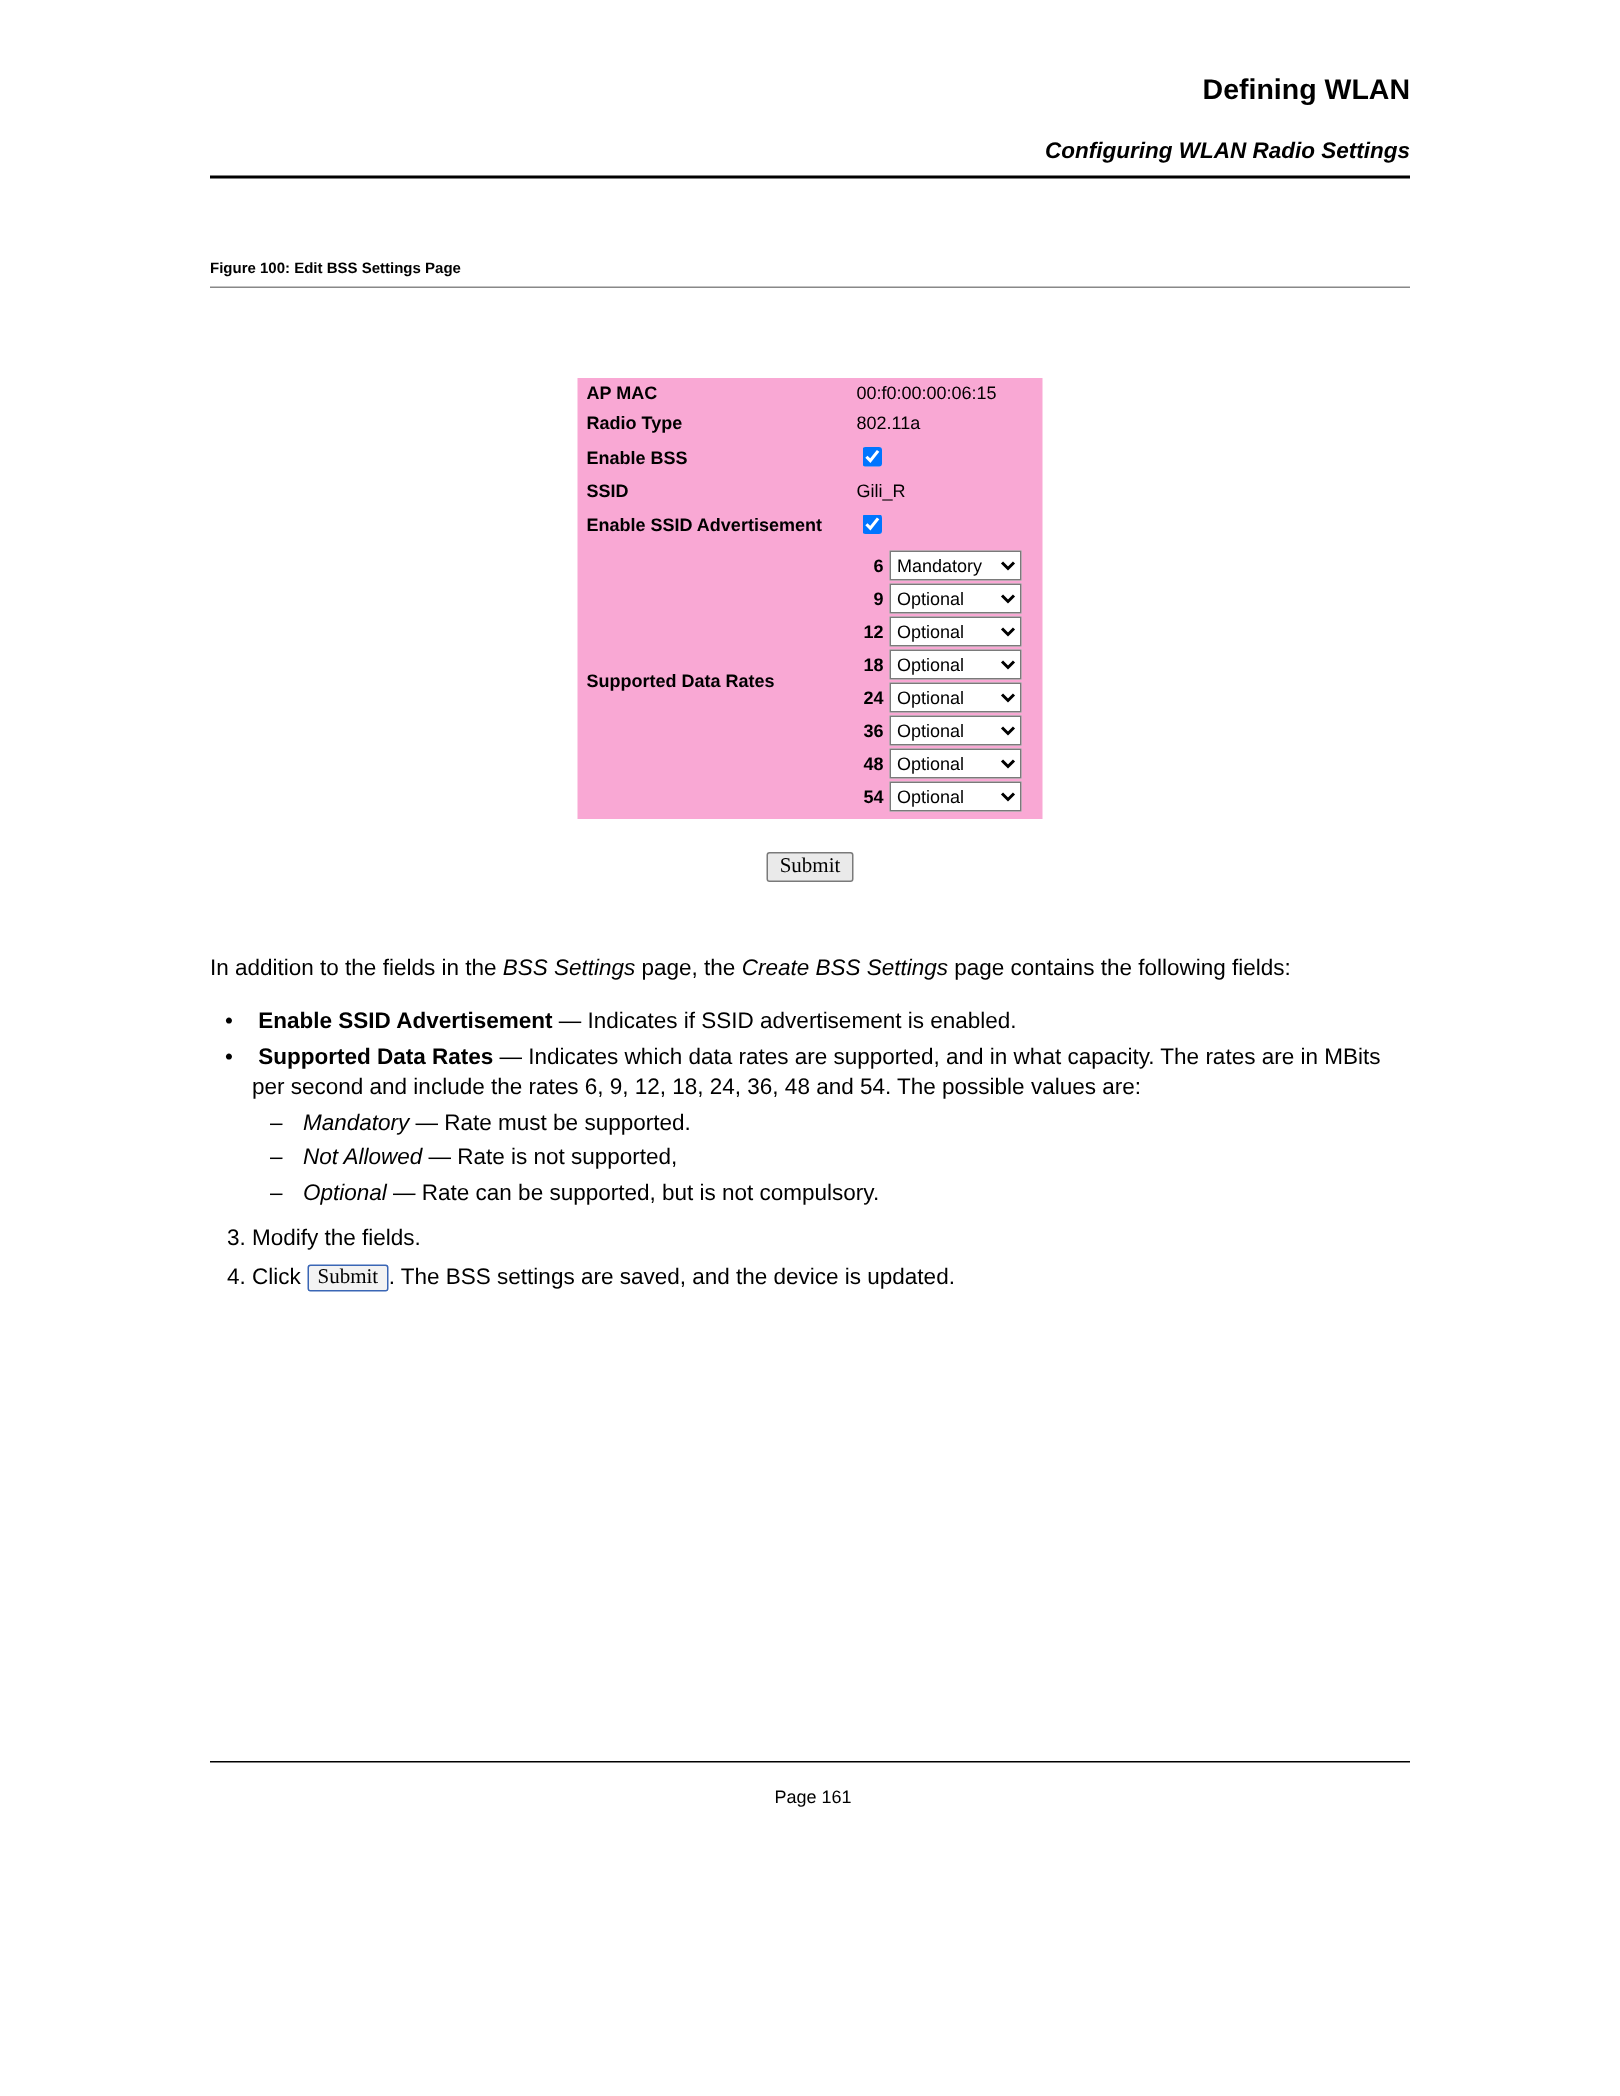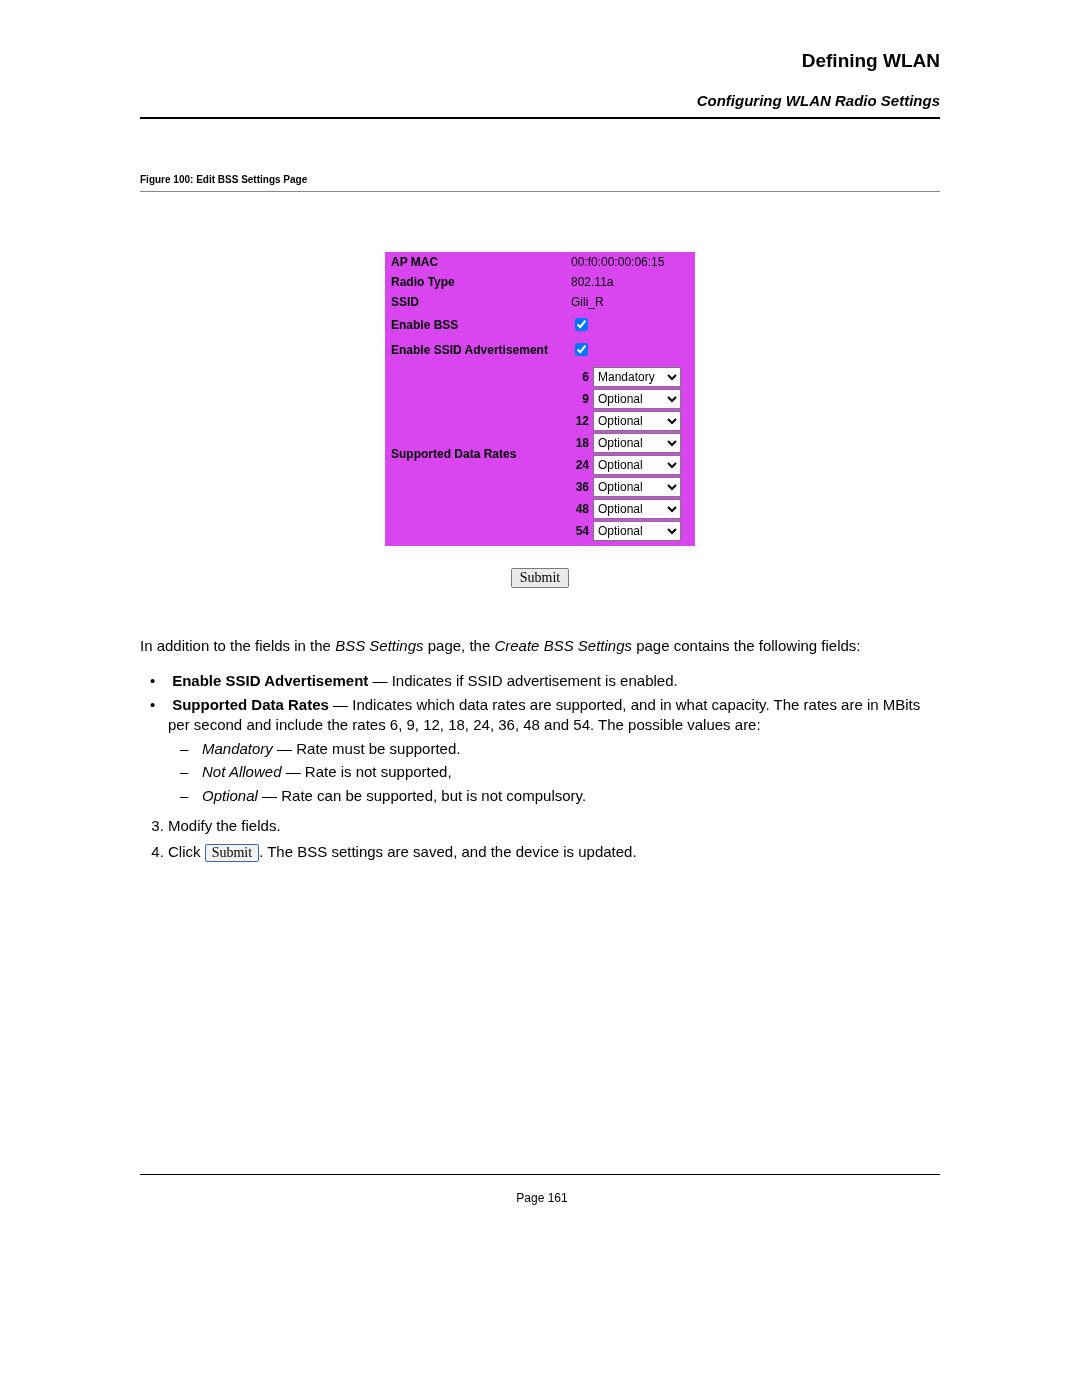--- a/index.html
+++ b/index.html
@@ -48,21 +48,21 @@
   }
 
   
   .settings-wrap {
     margin: 60px auto 0 auto;
     width: 310px;
   }
   .settings-table {
     border-collapse: collapse;
     width: 100%;
-    background: #d946ef;
+    background: #f9a8d4;
     font-size: 12px;
     font-family: Tahoma, Arial, sans-serif;
   }
   .settings-table td {
     padding: 3px 6px;
     vertical-align: middle;
   }
   .settings-table td.lbl {
     font-weight: bold;
     white-space: nowrap;
@@ -198,28 +198,28 @@
       <tbody>
           <tr>
         <td class="lbl">AP MAC</td>
         <td class="val">00:f0:00:00:06:15</td>
       </tr>
       <tr>
         <td class="lbl">Radio Type</td>
         <td class="val">802.11a</td>
       </tr>
       <tr>
-        <td class="lbl">SSID</td>
-        <td class="val">Gili_R</td>
-      </tr>
-      <tr>
         <td class="lbl">Enable BSS</td>
         <td class="val">
           <input type="checkbox" checked="" style="">
         </td>
+      </tr>
+      <tr>
+        <td class="lbl">SSID</td>
+        <td class="val">Gili_R</td>
       </tr>
       <tr>
         <td class="lbl">Enable SSID Advertisement</td>
         <td class="val">
           <input type="checkbox" checked="" style="">
         </td>
       </tr>
       <tr>
         <td class="lbl" style="vertical-align:middle;">Supported Data Rates</td>
         <td class="val" id="rates-cell">

